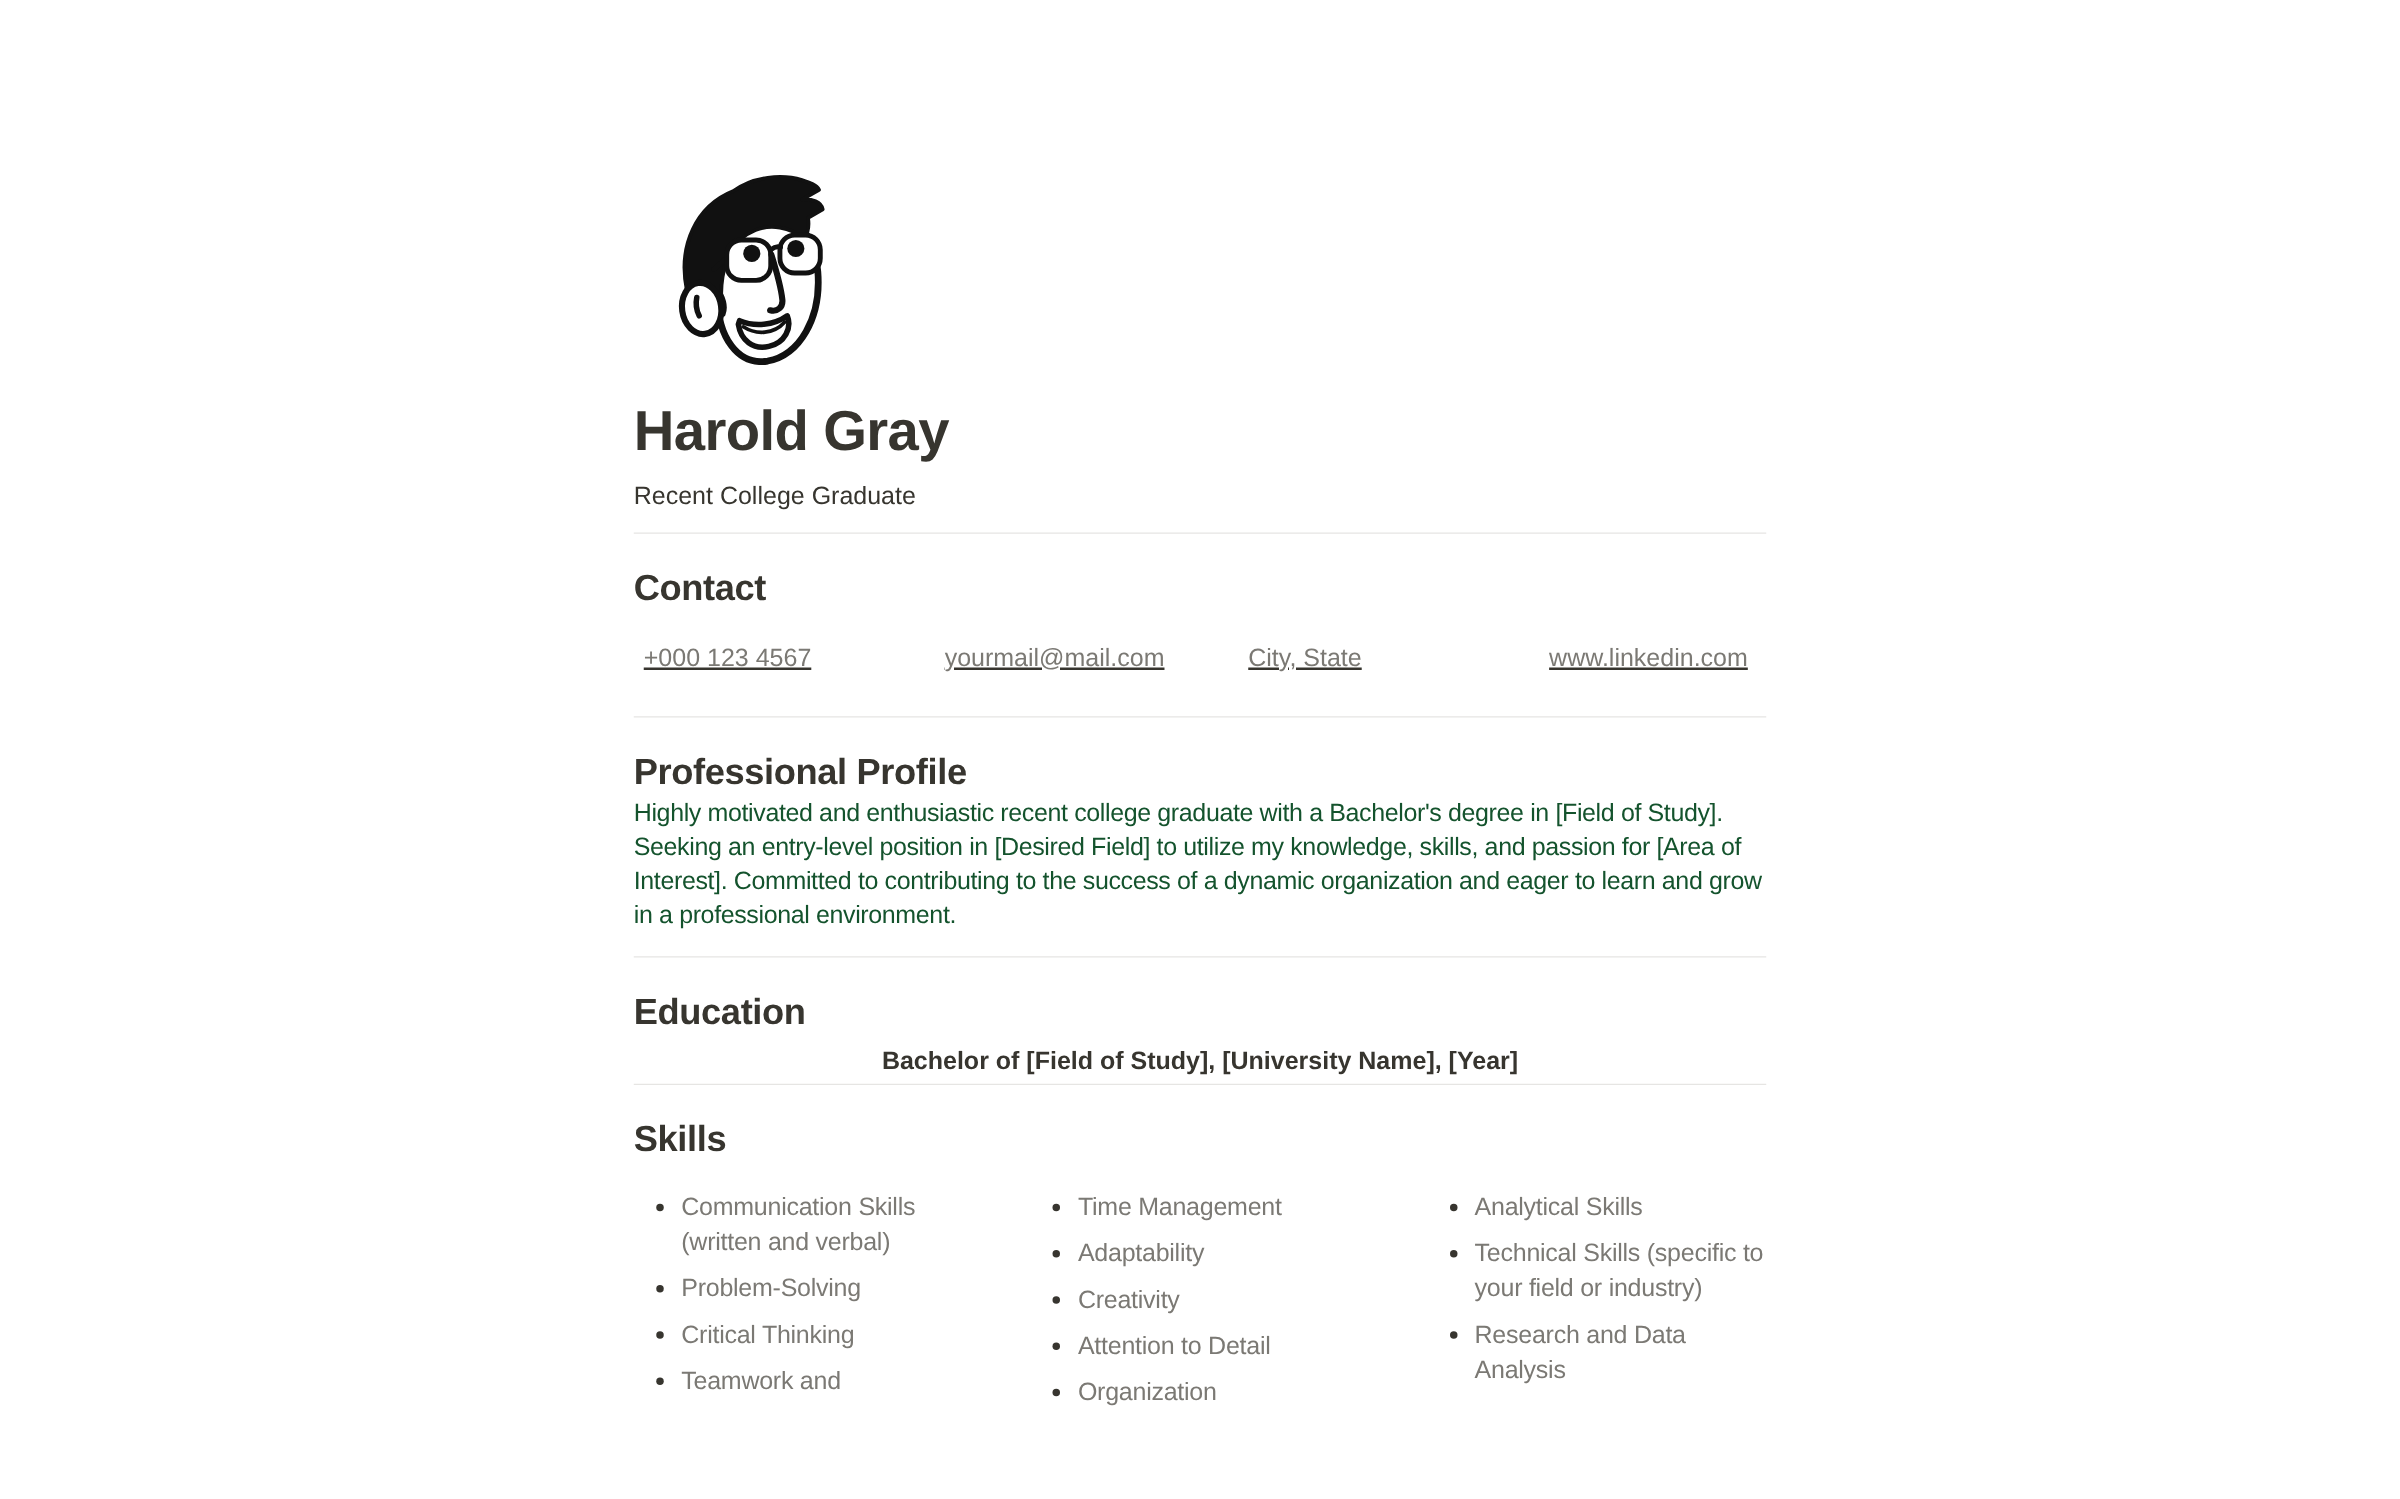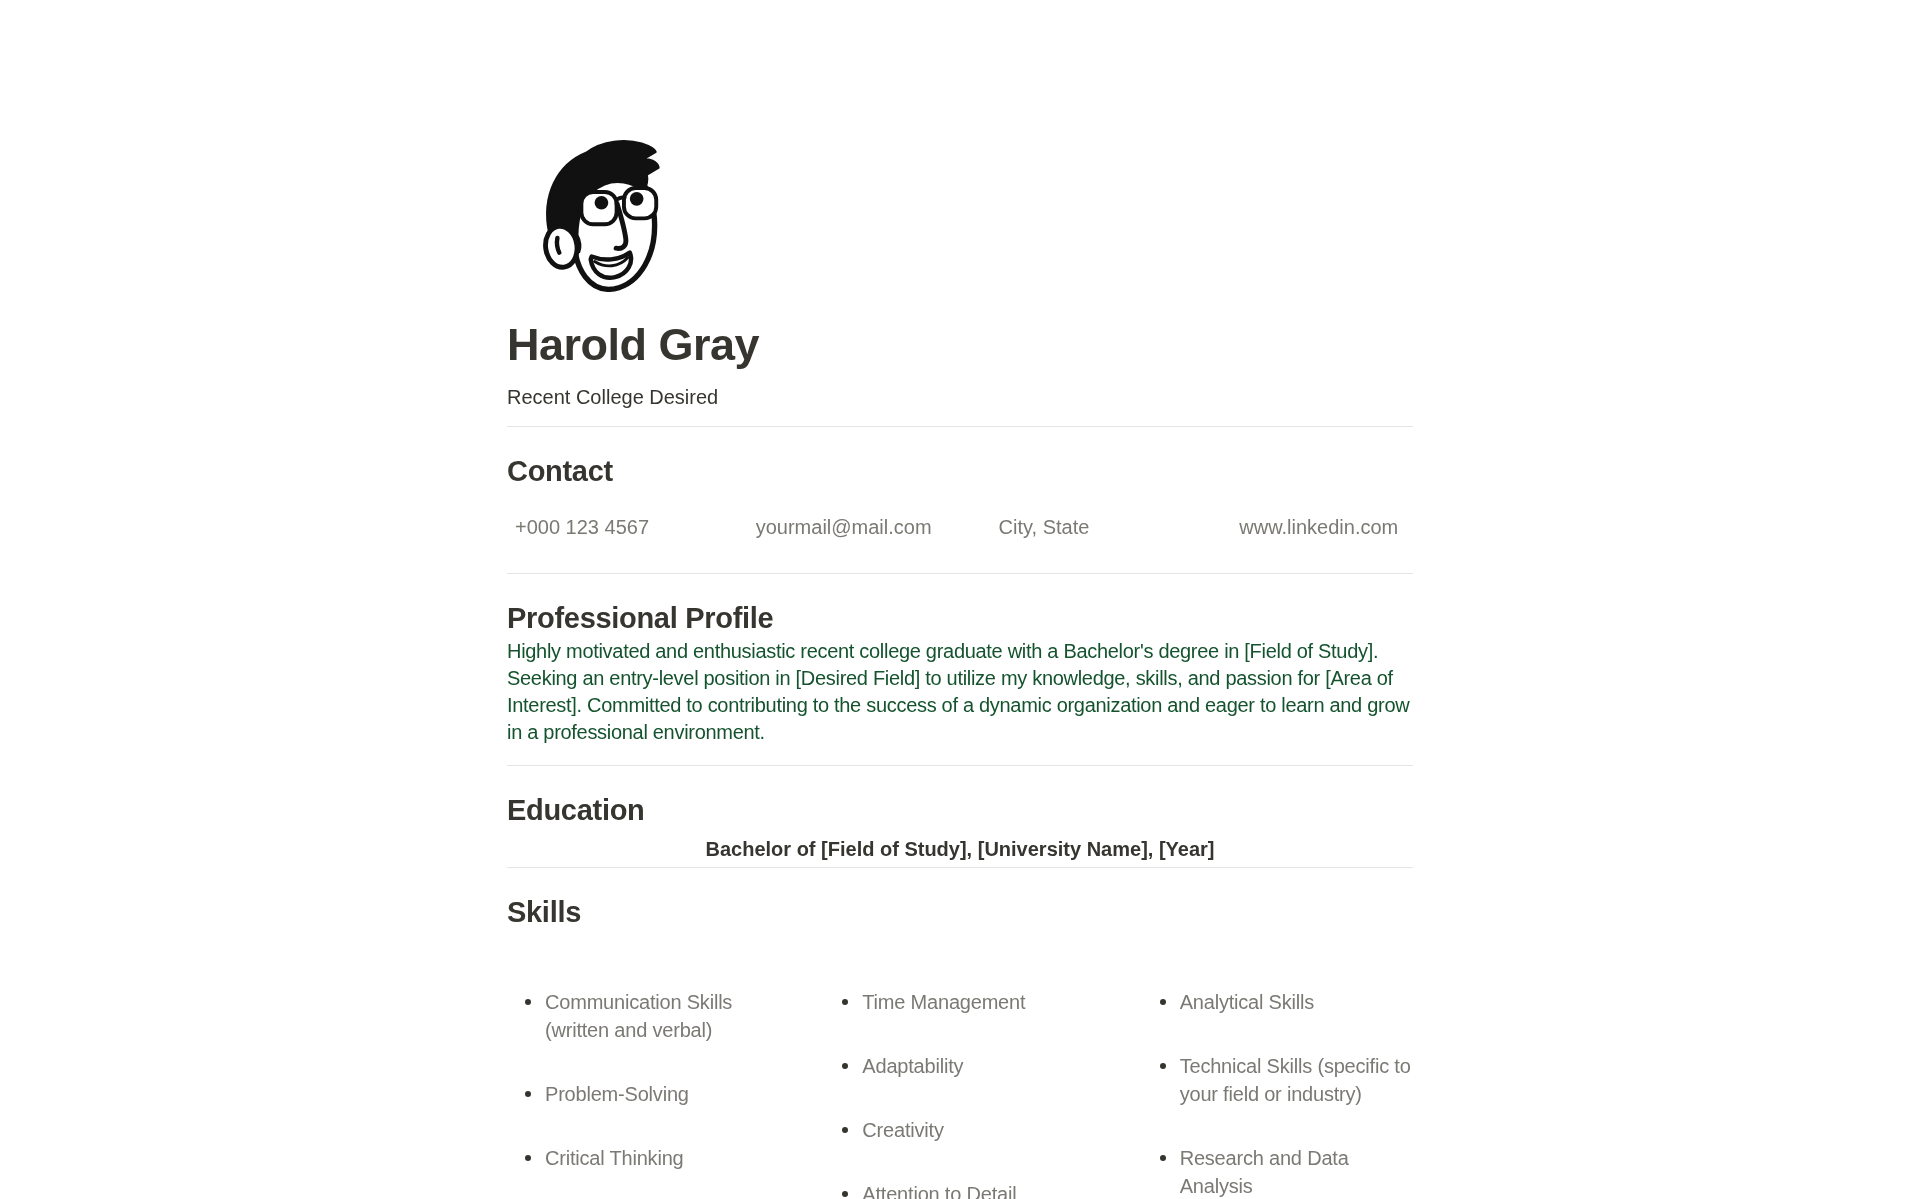--- a/index.html
+++ b/index.html
@@ -26,21 +26,21 @@
   hr.hr2 { margin-top: 33px; }
   hr.hr3 { margin-top: 19px; }
   hr.hr4 { margin-top: 5px; }
 
   h2.section {
     margin: 26px 0 0 0;
     font-size: 29px; line-height: 36px; font-weight: 700;
     letter-spacing: -0.3px; color: #37352F;
   }
 
-  .contact-row { display: flex; gap: 59px; margin-top: 25px; }
+  .contact-row { display: flex; gap: 59px; margin-top: 25px; text-decoration: underline; }
   .contact-row .contact-col { flex: 1; padding-left: 8px; font-size: 20px; line-height: 26px; color: #7B7974; }
 
   p.profile-text {
     margin: 2px 0 0 0;
     font-size: 20px; line-height: 27px; letter-spacing: -0.3px;
     color: #14532d;
   }
 
   p.degree { margin: 8px 0 0 0; font-size: 20px; line-height: 26px; font-weight: 700; color: #37352F; text-align: center; }
 
@@ -54,21 +54,21 @@
     content: ""; position: absolute; left: 18px; top: 10px;
     width: 6px; height: 6px; border-radius: 50%; background: #37352F;
   }
 
   .skills-grid { display: flex; gap: 46px; margin-top: 22px; }
   .skills-grid .skills-col { flex: 1; min-width: 0; }
   ul.skill-list { list-style: none; margin: 0; padding: 0; }
   ul.skill-list li {
     position: relative; padding-left: 38px;
     font-size: 20px; line-height: 28px; margin-bottom: 9px;
-    color: #7B7974; letter-spacing: -0.2px; margin-top: 36px;
+    color: #7B7974; letter-spacing: -0.2px;
   }
   ul.skill-list li::before {
     content: ""; position: absolute; left: 18px; top: 11px;
     width: 6px; height: 6px; border-radius: 50%; background: #37352F;
   }
 </style>
 </head>
 <body>
 
 <div class="page">
@@ -93,21 +93,21 @@
     <circle cx="73" cy="69" r="7" fill="#111111"></circle>
     <circle cx="109" cy="65" r="7" fill="#111111"></circle>
 
     <path d="M89,70 C93,83 97,97 98,107 C98.5,113 94,117 88,115.5" fill="none" stroke="#111111" stroke-width="5" stroke-linecap="round"></path>
 
     <path d="M63,124 C75,129 91,128 102,120 C106,130 100,142 87,145 C74,148 64,140 62,127 Z" fill="#ffffff" stroke="#111111" stroke-width="4.5" stroke-linejoin="round"></path>
     <path d="M66,129 C77,136 91,135 100,125" fill="none" stroke="#111111" stroke-width="3" stroke-linecap="round"></path>
   </svg>
 
   <h1 class="name">Harold Gray</h1>
-  <p class="subtitle">Recent College Desired</p>
+  <p class="subtitle">Recent College Graduate</p>
 
   <hr class="hr1">
 
   <h2 class="section">Contact</h2>
   <div class="contact-row">
       <div class="contact-col">+000 123 4567</div>
       <div class="contact-col">yourmail@mail.com</div>
       <div class="contact-col">City, State</div>
       <div class="contact-col">www.linkedin.com</div>
     </div>

